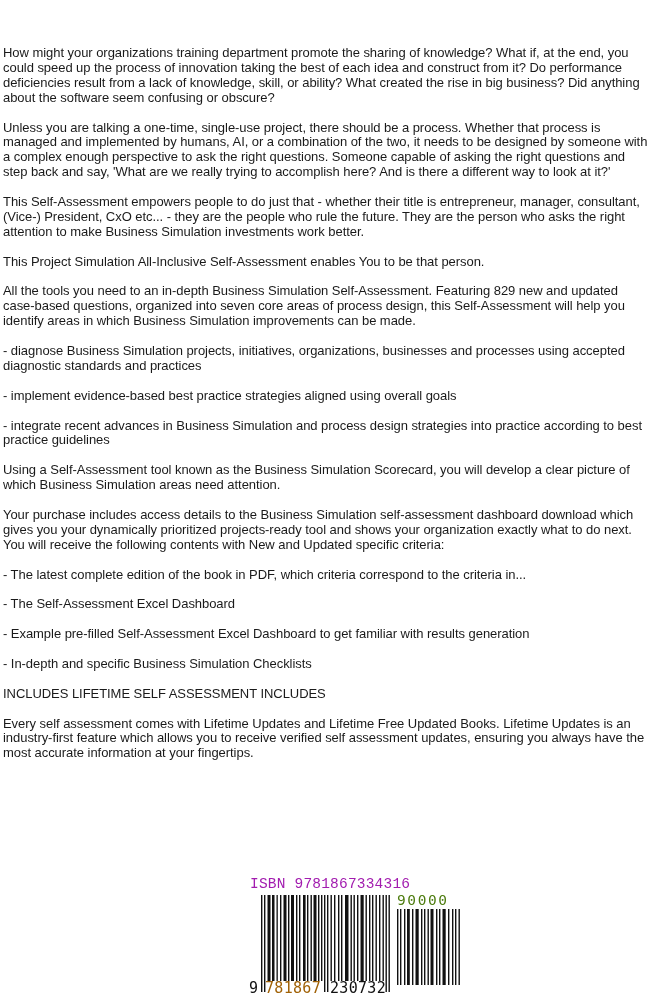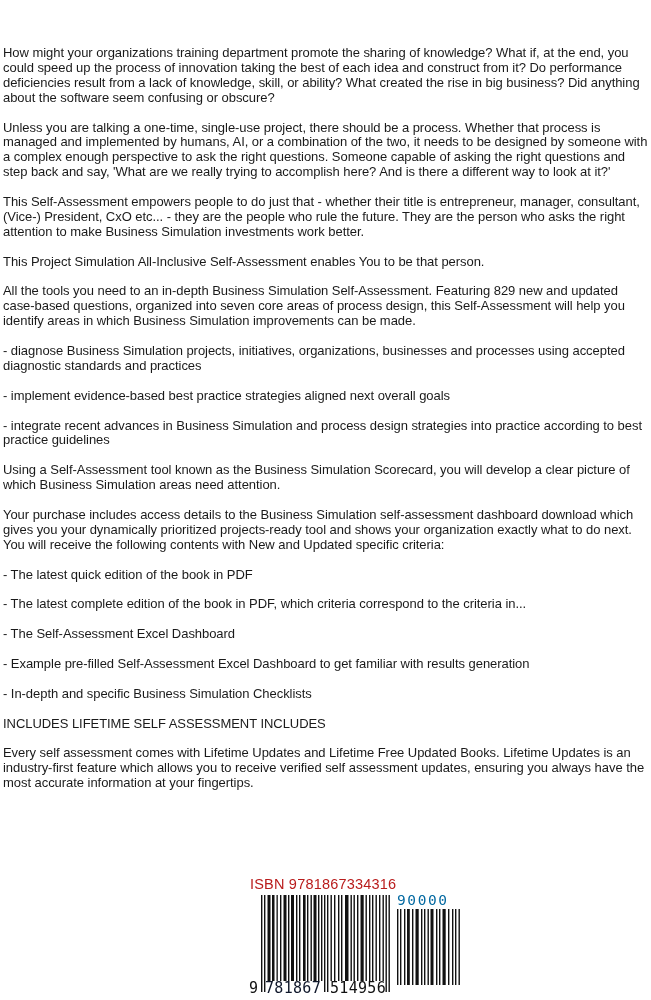--- a/index.html
+++ b/index.html
@@ -13,59 +13,58 @@
       font-size: 13px; line-height: 14.9px;
       letter-spacing: -0.05px;
       margin-top: 46px;
     }
     .text p { margin: 0 0 14.9px 0; }
     .barcode {
       position: absolute; left: 249px; top: 876px; width: 220px; height: 124px;
     }
     .isbn-label {
       position: absolute; left: 1px; top: 0px;
-      font-family: Liberation Sans, sans-serif; font-size: 14.5px; line-height: 16px;
-      letter-spacing: 0.2px; color: #b91c1c; text-align: center;
+      font-family: Liberation Mono, monospace; font-size: 14.5px; line-height: 16px;
+      letter-spacing: 0.2px; color: #a21caf; text-align: center;
     }
     .addon-price {
       position: absolute; left: 148px; top: 16px;
       font-family: "DejaVu Sans Mono", monospace; font-size: 14.5px; line-height: 16px;
-      letter-spacing: 1.6px; color: #0369a1;
+      letter-spacing: 1.6px; color: #4d7c0f;
     }
     .bars { position: absolute; left: 0; top: 0; }
     .digit-first {
       position: absolute; left: 0px; top: 104px;
       font-family: "DejaVu Sans Mono", monospace; font-size: 15px; line-height: 16px; color: #111;
     }
     .digits-left {
       position: absolute; left: 16px; top: 104px;
       font-family: "DejaVu Sans Mono", monospace; font-size: 15px; line-height: 16px;
-      letter-spacing: 0.3px; color: #0f172a;
+      letter-spacing: 0.3px; color: #a16207;
     }
     .digits-right {
       position: absolute; left: 81px; top: 104px;
       font-family: "DejaVu Sans Mono", monospace; font-size: 15px; line-height: 16px;
       letter-spacing: 0.3px; color: #111;
     }
   </style>
 </head>
 <body>
 
 <div class="text">
   <p>How might your organizations training department promote the sharing of knowledge?  What if, at the end, you could speed up the process of innovation taking the best of each idea and construct from it?  Do performance deficiencies result from a lack of knowledge, skill, or ability?  What created the rise in big business?  Did anything about the software seem confusing or obscure?</p>
   <p>Unless you are talking a one-time, single-use project, there should be a process. Whether that process is managed and implemented by humans, AI, or a combination of the two, it needs to be designed by someone with a complex enough perspective to ask the right questions. Someone capable of asking the right questions and step back and say, 'What are we really trying to accomplish here? And is there a different way to look at it?'</p>
   <p>This Self-Assessment empowers people to do just that - whether their title is entrepreneur, manager, consultant, (Vice-) President, CxO etc... - they are the people who rule the future. They are the person who asks the right attention to make Business Simulation investments work better.</p>
   <p>This Project Simulation All-Inclusive Self-Assessment enables You to be that person.</p>
   <p>All the tools you need to an in-depth Business Simulation Self-Assessment. Featuring 829 new and updated case-based questions, organized into seven core areas of process design, this Self-Assessment will help you identify areas in which Business Simulation improvements can be made.</p>
   <p>- diagnose Business Simulation projects, initiatives, organizations, businesses and processes using accepted diagnostic standards and practices</p>
-  <p>- implement evidence-based best practice strategies aligned next overall goals</p>
+  <p>- implement evidence-based best practice strategies aligned using overall goals</p>
   <p>- integrate recent advances in Business Simulation and process design strategies into practice according to best practice guidelines</p>
   <p>Using a Self-Assessment tool known as the Business Simulation Scorecard, you will develop a clear picture of which Business Simulation areas need attention.</p>
   <p>Your purchase includes access details to the Business Simulation self-assessment dashboard download which gives you your dynamically prioritized projects-ready tool and shows your organization exactly what to do next. You will receive the following contents with New and Updated specific criteria:</p>
-  <p>- The latest quick edition of the book in PDF</p>
   <p>- The latest complete edition of the book in PDF, which criteria correspond to the criteria in...</p>
   <p>- The Self-Assessment Excel Dashboard</p>
   <p>- Example pre-filled Self-Assessment Excel Dashboard to get familiar with results generation</p>
   <p>- In-depth and specific Business Simulation Checklists</p>
   <p>INCLUDES LIFETIME SELF ASSESSMENT INCLUDES</p>
   <p>Every self assessment comes with Lifetime Updates and Lifetime Free Updated Books. Lifetime Updates is an industry-first feature which allows you to receive verified self assessment updates, ensuring you always have the most accurate information at your fingertips.</p>
 </div>
 
 <div class="barcode">
   <div class="isbn-label">ISBN 9781867334316</div>
@@ -128,14 +127,14 @@
       <rect x="190" y="33" width="1.4" height="76"></rect>
       <rect x="193.5" y="33" width="3.2" height="76"></rect>
       <rect x="199" y="33" width="1.4" height="76"></rect>
       <rect x="203" y="33" width="1.4" height="76"></rect>
       <rect x="206" y="33" width="1.4" height="76"></rect>
       <rect x="209.5" y="33" width="1.4" height="76"></rect>
     </g>
   </svg>
   <div class="digit-first">9</div>
   <div class="digits-left">781867</div>
-  <div class="digits-right">514956</div>
+  <div class="digits-right">230732</div>
 </div>
 
 </body></html>

